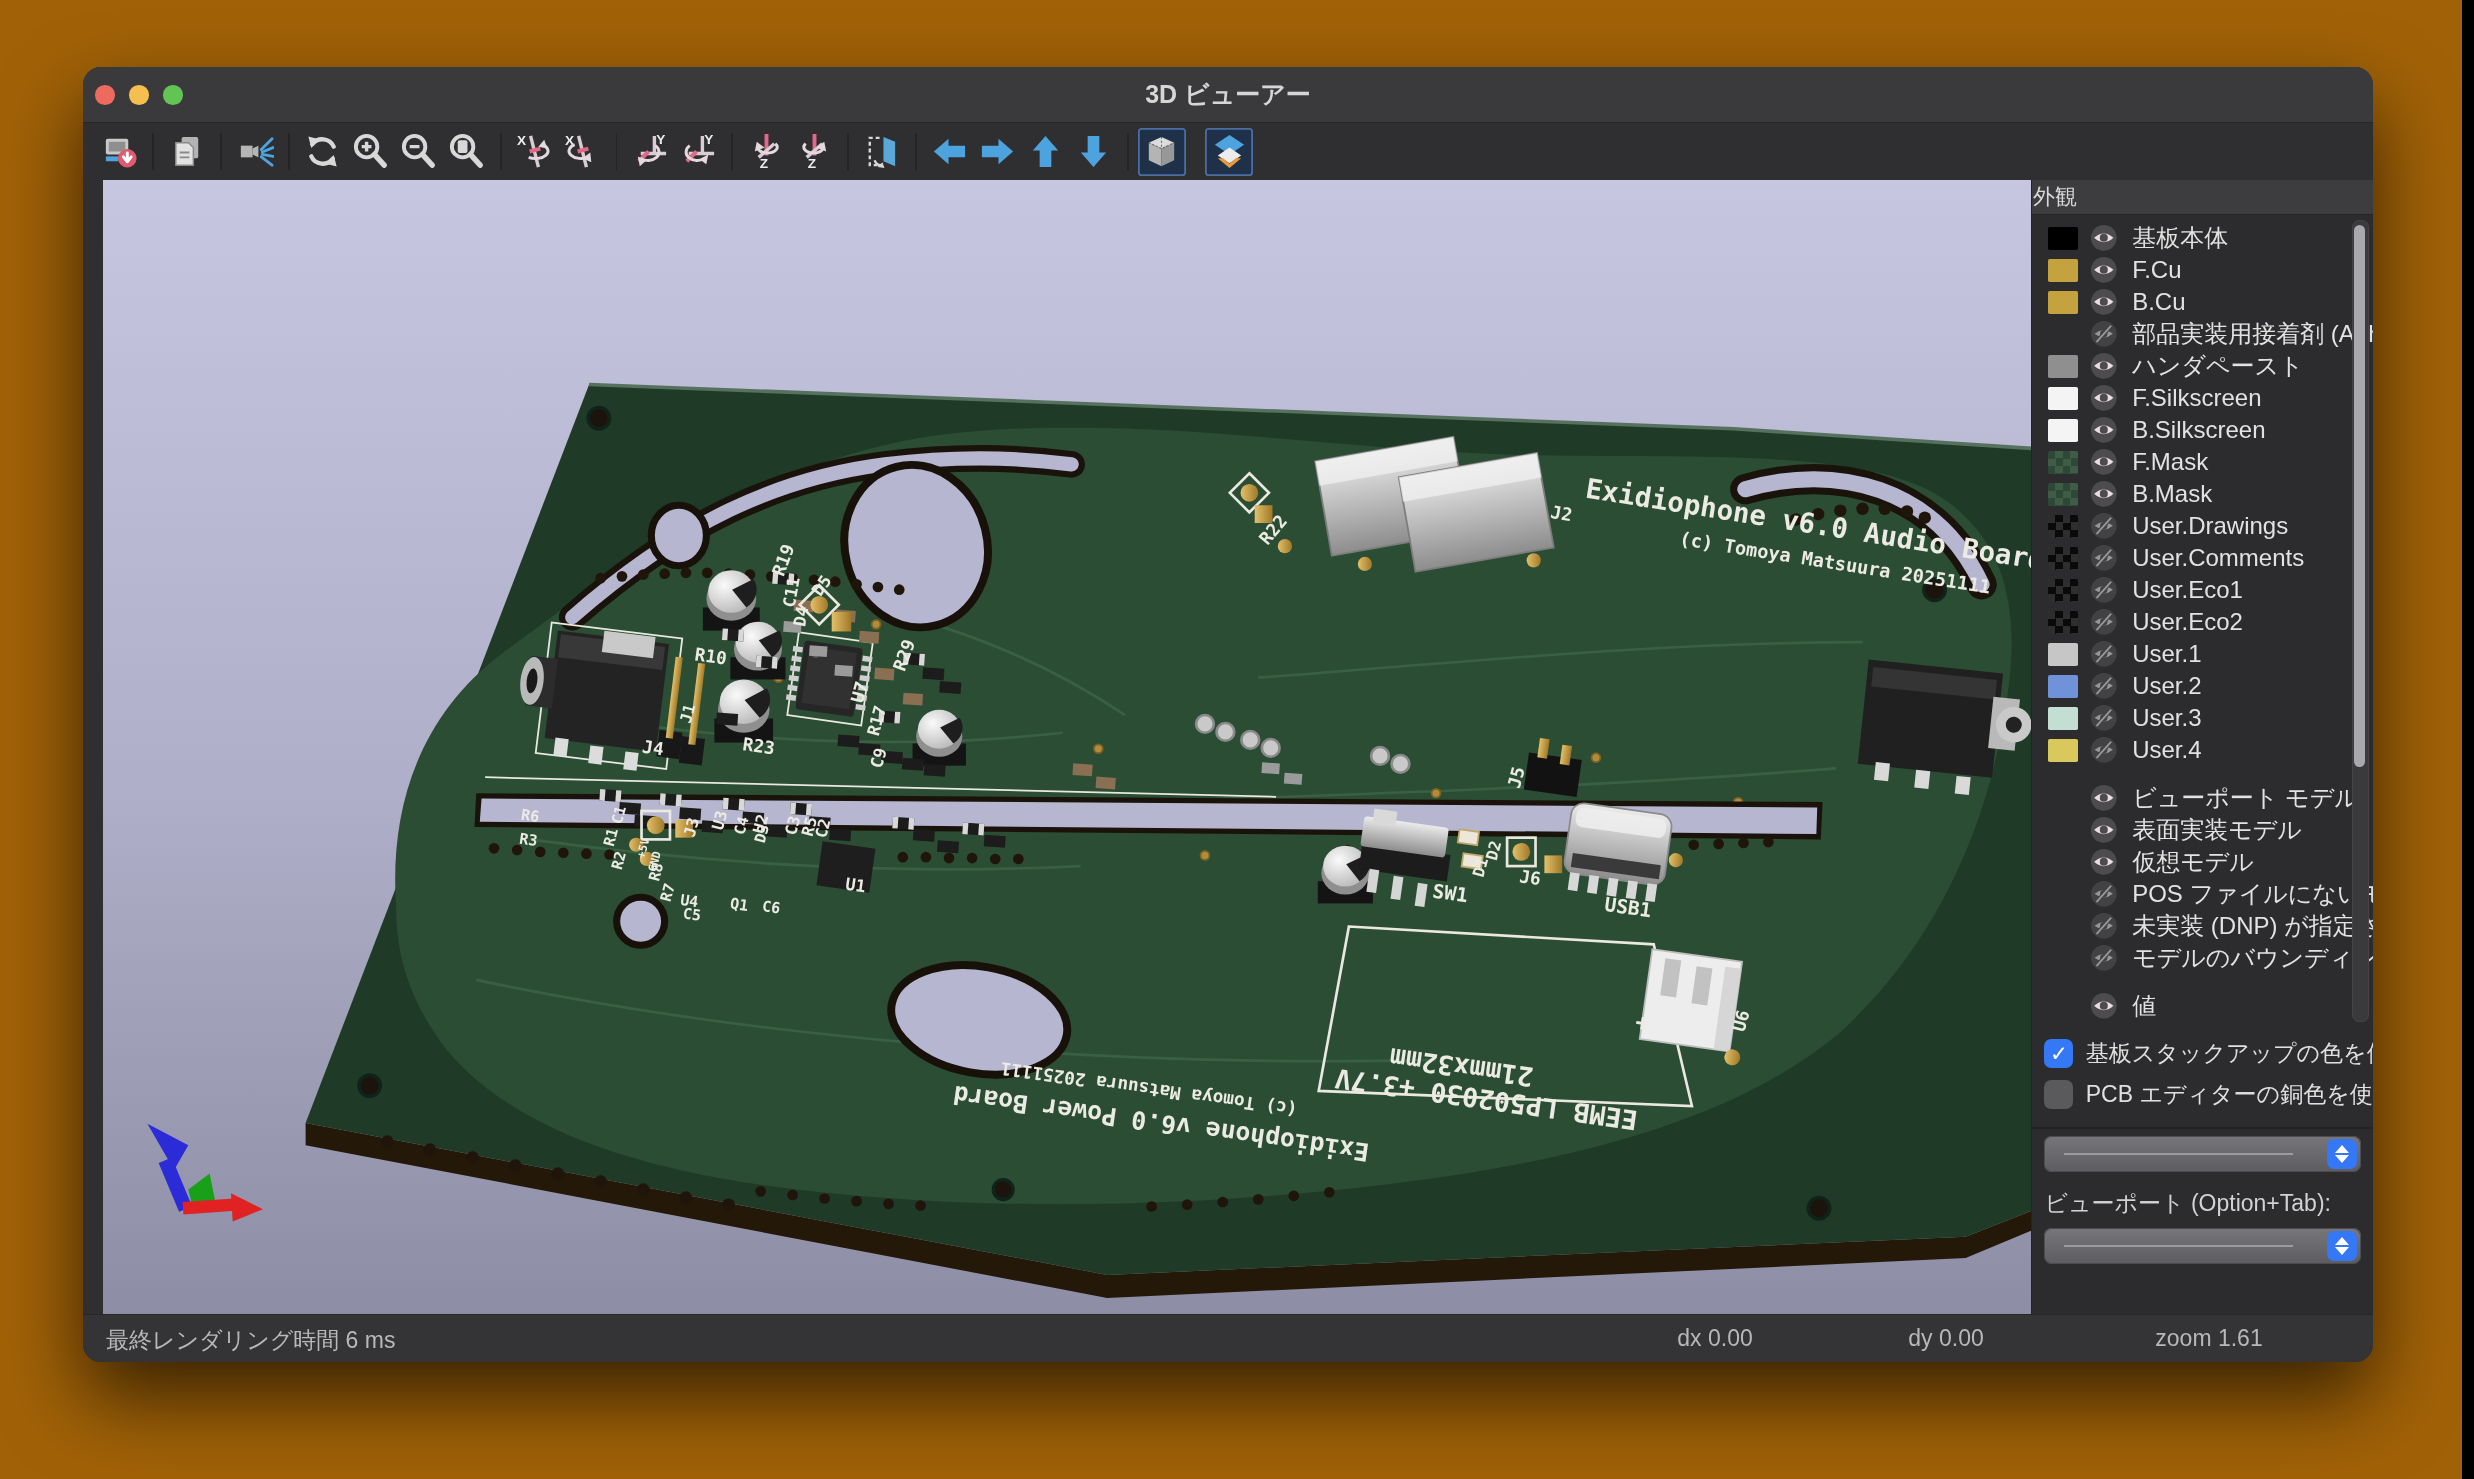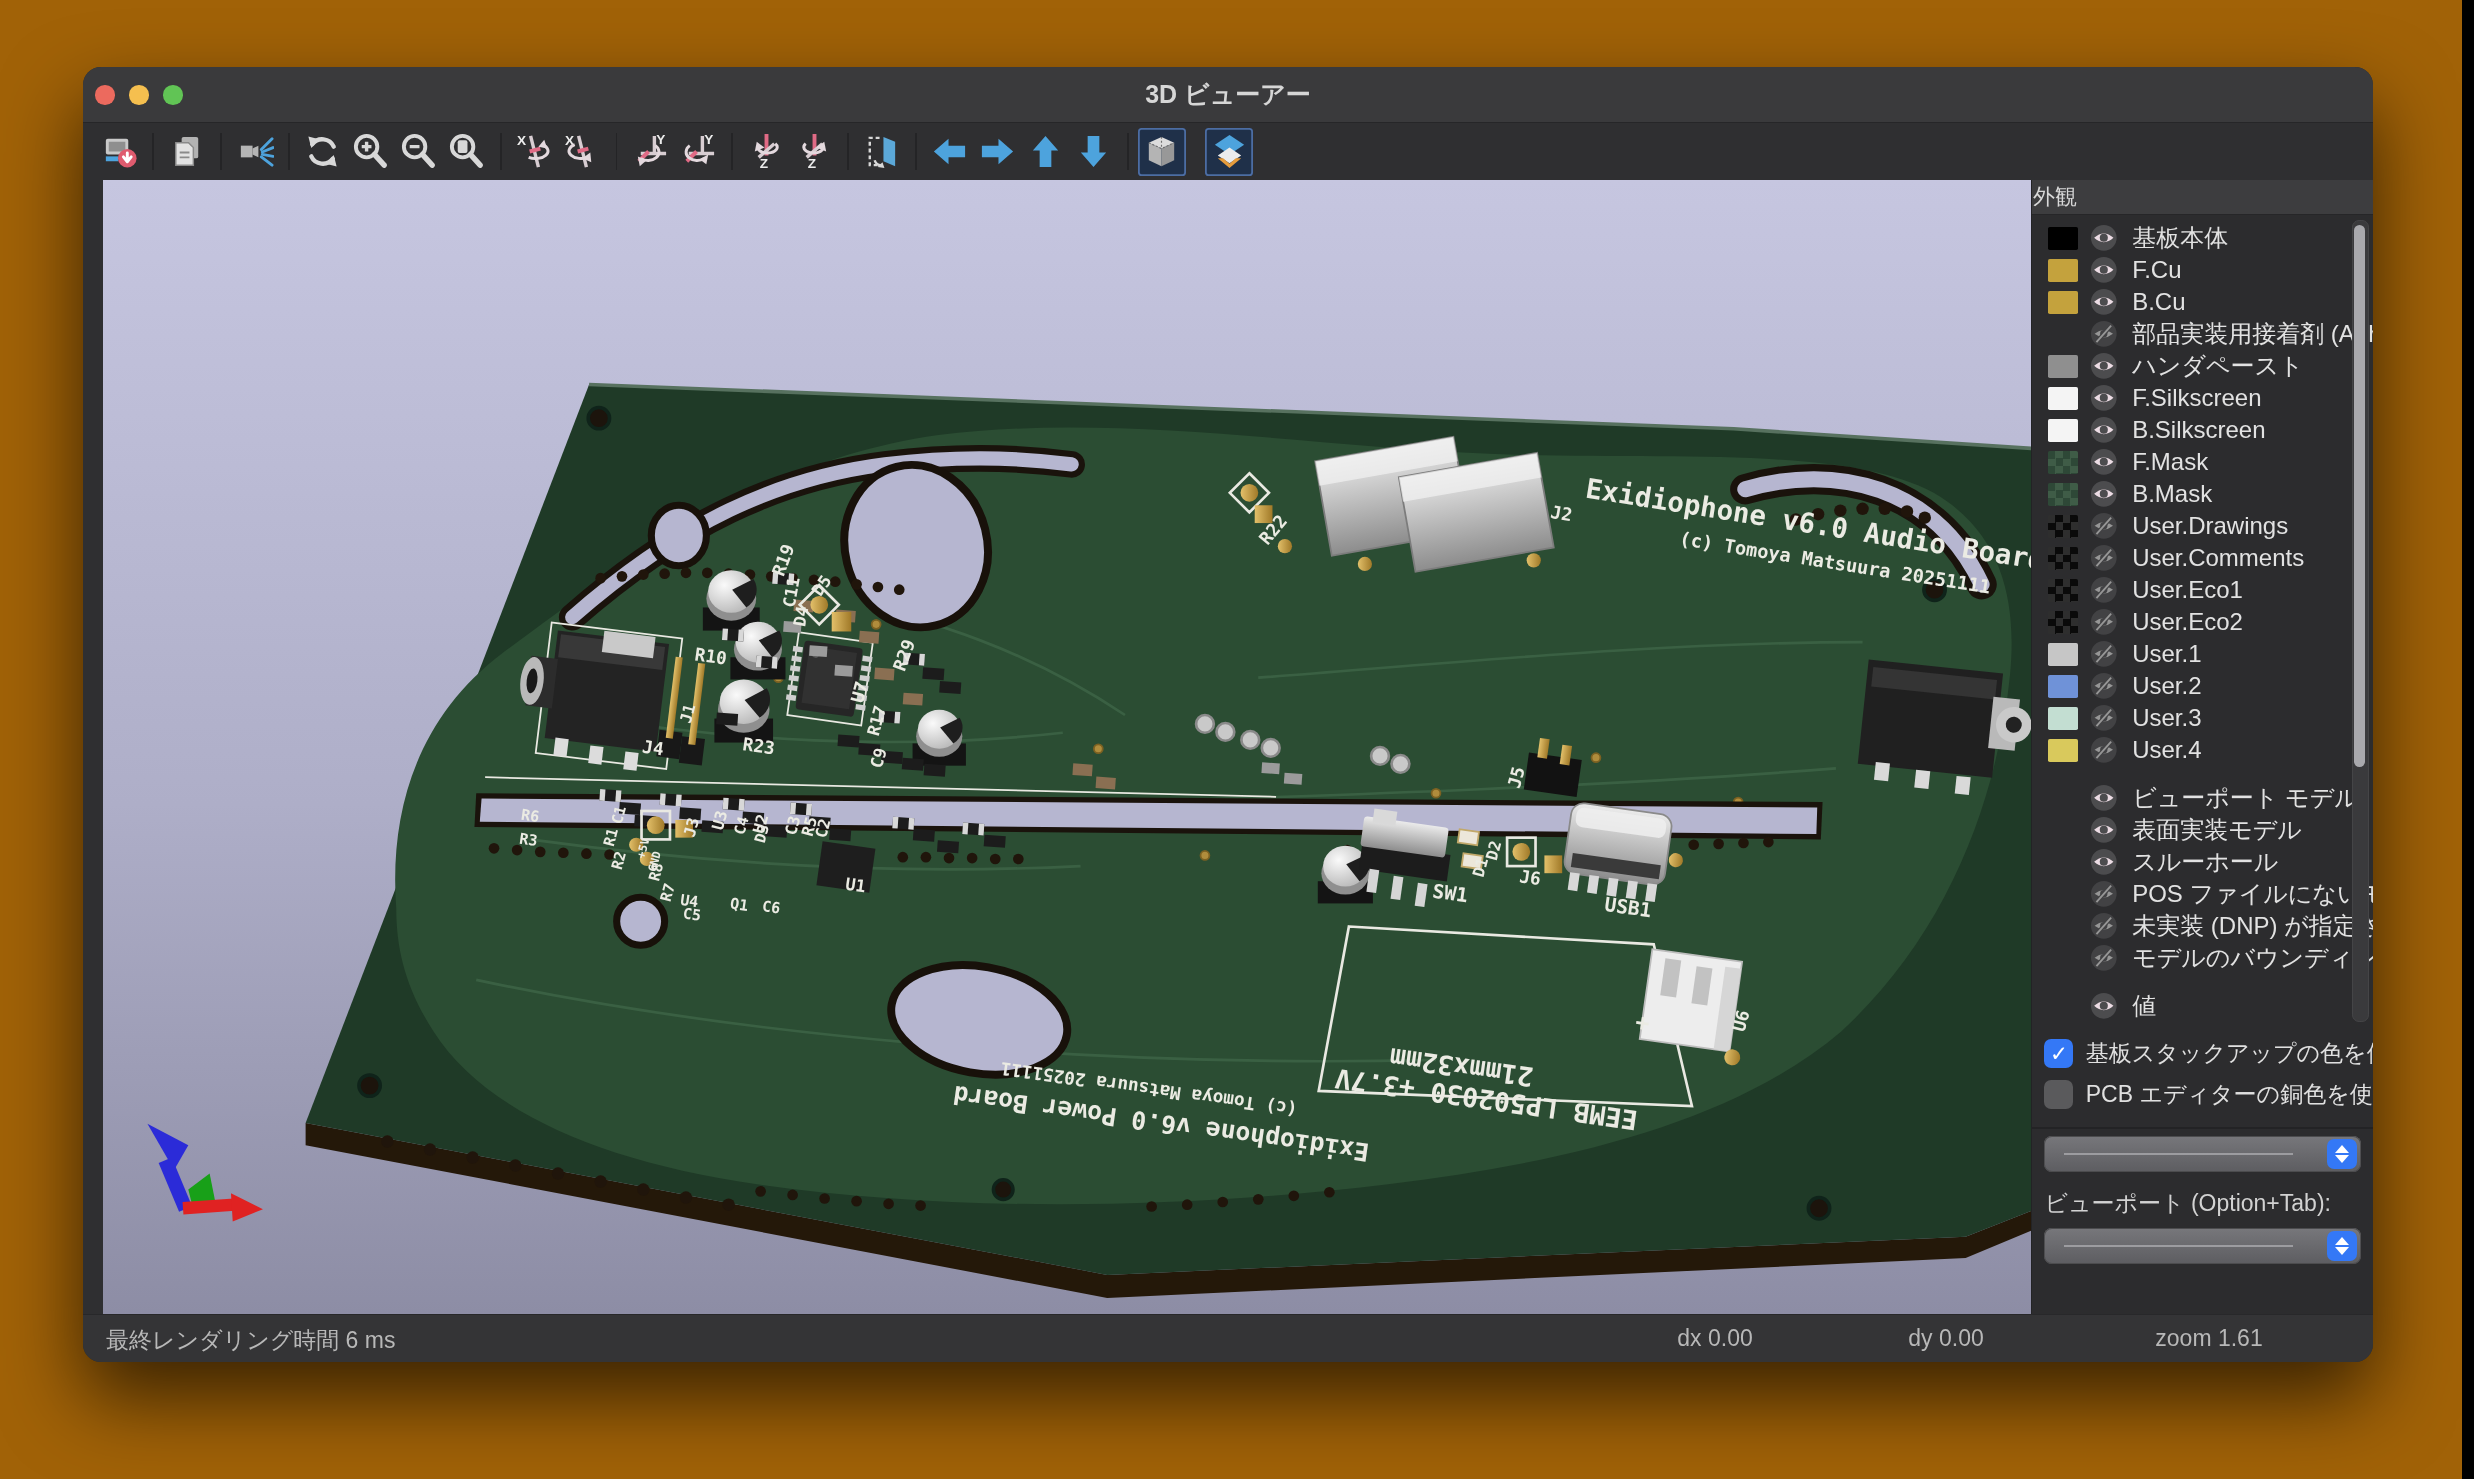--- a/index.html
+++ b/index.html
@@ -944,21 +944,21 @@
             </div>
             <div class="layer-row">
               <span class="swatch none"></span>
               <span class="eye">
                 <svg viewBox="0 0 30 30">
                   <circle cx="15" cy="15" r="14" fill="#4c4c4e"></circle>
                   <path d="M4.5 15 Q15 5.5 25.5 15 Q15 24.5 4.5 15 Z" fill="#ecdce4"></path>
                   <circle cx="15" cy="15" r="4.4" fill="#4c4c4e"></circle>
                 </svg>
               </span>
-              <span class="layer-label">スルーホール</span>
+              <span class="layer-label">仮想モデル</span>
             </div>
             <div class="layer-row">
               <span class="swatch none"></span>
               <span class="eye">
                 <svg viewBox="0 0 30 30">
                   <circle cx="15" cy="15" r="14" fill="#424244"></circle>
                   <path d="M5 15 Q15 7 25 15 Q15 23 5 15 Z" fill="#969696"></path>
                   <circle cx="15" cy="15" r="4" fill="#424244"></circle>
                   <path d="M7 24 L23 6" stroke="#424244" stroke-width="4.5"></path>
                   <path d="M7 24 L23 6" stroke="#969696" stroke-width="2"></path>

